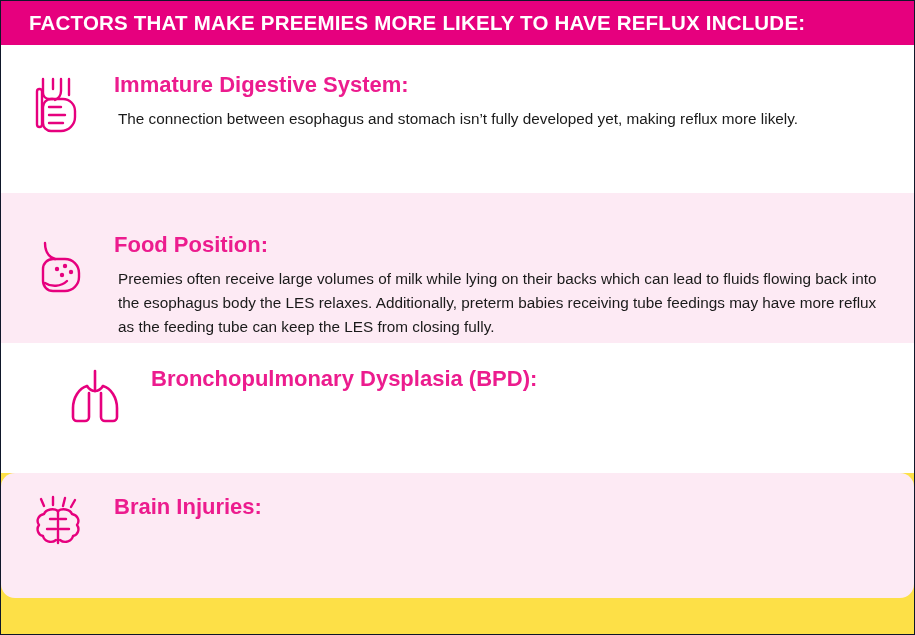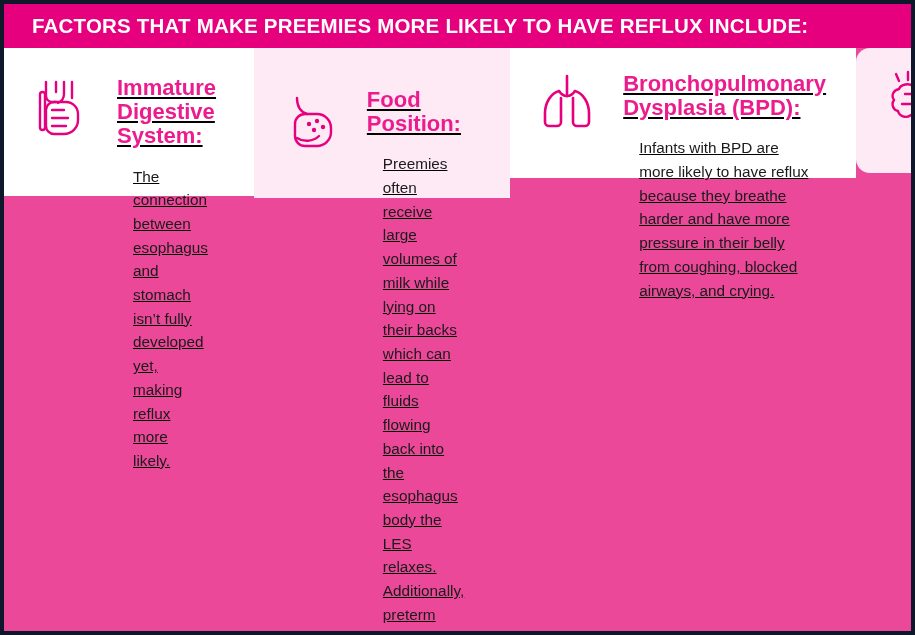--- a/index.html
+++ b/index.html
@@ -9,22 +9,22 @@
   body {
     width: 915px;
     height: 635px;
     font-family: "Liberation Sans", sans-serif;
     background: #ffffff;
   }
   .infographic {
     width: 915px;
     height: 635px;
     box-sizing: border-box;
-    border: 4px solid #0f172a;
-    background: #ec4899;
+    border: 1px solid #0f172a;
+    background: #fde047;
     display: flex;
     flex-direction: column;
     overflow: hidden;
   }
   .header-bar {
     background: #e6007e;
     color: #ffffff;
     height: 44px;
     min-height: 44px;
     display: flex;
@@ -35,35 +35,34 @@
   .header-title {
     font-size: 20.5px;
     font-weight: bold;
     letter-spacing: 0.2px;
     text-transform: uppercase;
     line-height: 1;
   }
   .rows {
     flex: 1;
     display: flex;
-    flex-direction: row;
-    text-decoration: underline;
+    flex-direction: column;
   }
   .row {
     display: flex;
     align-items: flex-start;
     box-sizing: border-box;
     padding: 0;
   }
   .row.white { background: #ffffff; }
   .row.pink  { background: #fdeaf4; }
 
   .row-1 { height: 148px; }
   .row-2 { height: 150px; }
-  .row-3 { height: 130px; }
+  .row-3 { height: 130px; padding-left: 37px; }
   .row-4 { height: 125px; border-radius: 14px; }
 
   .icon-cell {
     width: 113px;
     min-width: 113px;
     display: flex;
     align-items: flex-start;
     justify-content: center;
     box-sizing: border-box;
   }
@@ -86,21 +85,21 @@
     color: #ec1c8e;
     font-size: 22px;
     font-weight: bold;
     margin: 0 0 10px 0;
     line-height: 1.1;
   }
   .item-body {
     color: #1a1a1a;
     font-size: 15.3px;
     line-height: 1.55;
-    margin: 16px;
+    margin: 4px;
     max-width: 770px;
   }
   .item-body sup {
     font-size: 10px;
     vertical-align: super;
     line-height: 0;
   }
   .icon svg { display: block; }
 </style>
 </head>
@@ -163,21 +162,20 @@
             <path d="M30 4 v20"></path>
             <path d="M30 24 c-3 0 -6 -2 -8 -5"></path>
             <path d="M30 24 c3 0 6 -2 8 -5"></path>
             <path d="M22 19 c-8 2 -14 12 -14 22 v9 a4 4 0 0 0 4 4 h8 a4 4 0 0 0 4 -4 v-24"></path>
             <path d="M38 19 c8 2 14 12 14 22 v9 a4 4 0 0 1 -4 4 h-8 a4 4 0 0 1 -4 -4 v-24"></path>
           </svg>
         </span>
       </div>
       <div class="text-cell">
         <div class="item-title">Bronchopulmonary Dysplasia (BPD):</div>
-        <p class="item-body">Infants with BPD are more likely to have reflux because they breathe harder and have more pressure in their belly from coughing, blocked airways, and crying.</p>
       </div>
     </div>
 
     <div class="row row-4 pink">
       <div class="icon-cell">
         <span class="icon">
           <svg width="58" height="56" viewBox="0 0 58 56" fill="none" stroke="#e6007e" stroke-width="2.4" stroke-linecap="round" stroke-linejoin="round">
             <path d="M12 4 l3 7"></path>
             <path d="M24 2 l0 8"></path>
             <path d="M36 3 l-2 8"></path>

